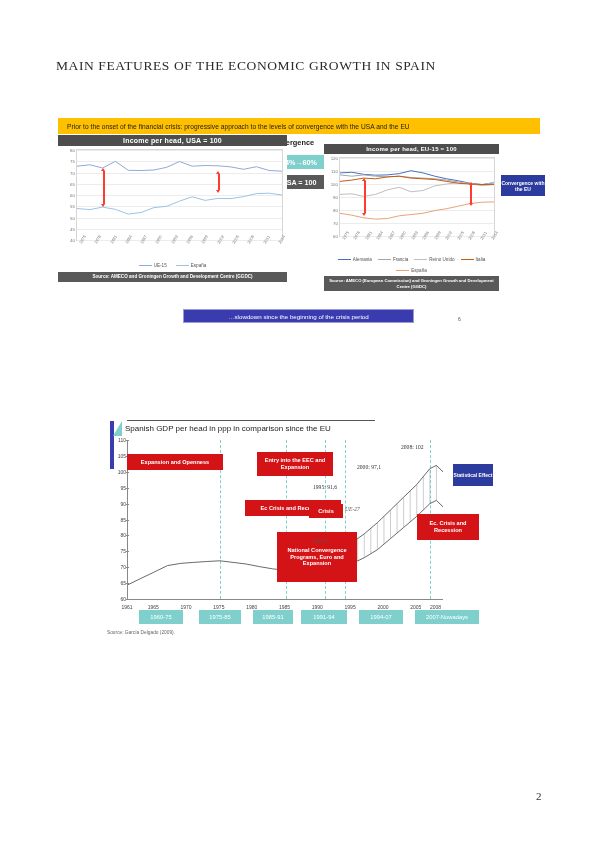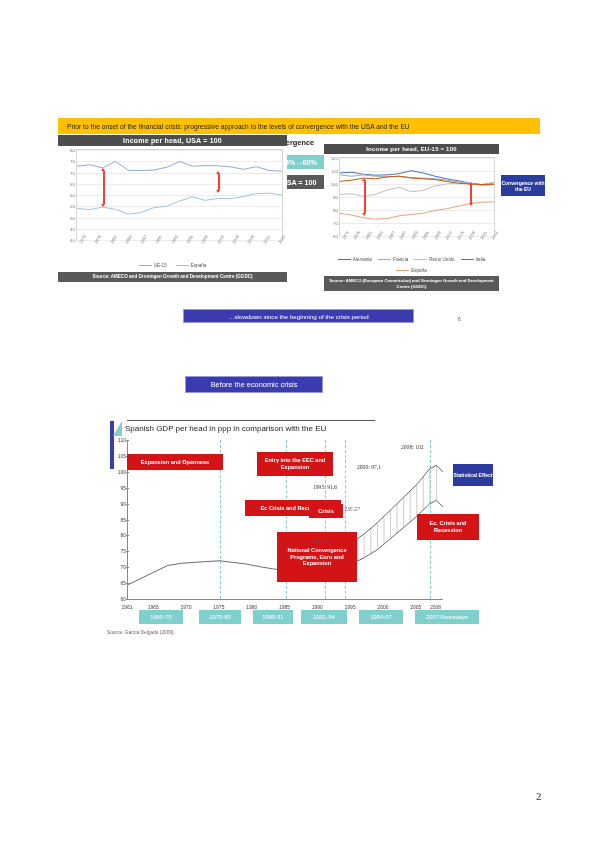--- a/index.html
+++ b/index.html
@@ -126,20 +126,21 @@
   }
   .s2-src{position:absolute;left:2px;top:226px;font-size:4.8px;color:#666;}
   .page-num{position:absolute;left:536px;top:790px;font-family:"Liberation Serif",serif;
              font-size:11px;color:#333;}
 </style>
 </head>
 <body>
 
 <div class="page">
 
+  <div class="doc-title">MAIN FEATURES OF THE ECONOMIC GROWTH IN SPAIN</div>
 
   <div class="slide1">
 
     <div class="yellow-banner">Prior to the onset of the financial crisis: progressive approach to the levels of convergence with the USA and the EU</div>
 
     <div class="usa-conv-title">USA Convergence</div>
     <div class="badge-teal">54%→60%</div>
     <div class="badge-gray">USA = 100</div>
     <div class="badge-blue-eu">Convergence with the EU</div>
 
@@ -269,27 +270,26 @@
             <span>España</span>
           </div>
         </div>
       <div class="chart-src" style="margin-top:3px;font-size:4.2px;">Source: AMECO (European Commission) and Groningen Growth and Development Centre (GGDC)</div>
     </div>
   </div>
 
   <div class="blue-banner">…slowdown since the beginning of the crisis period</div>
   <div class="slide1-num">6</div>
 
-  <div class="blue-banner2">Before the economic crisis</div>
 
   <div class="slide2">
     <div class="blue-bar"></div>
     <div class="teal-tri"></div>
     <div class="s2-rule"></div>
-    <div class="s2-subtitle">Spanish GDP per head in ppp in comparison with the EU</div>
+    <div class="s2-subtitle">Spanish GDP per head in ppp in comparison since the EU</div>
     <div class="stat-box">Statistical Effect</div>
 
     <div class="s2-plot" id="plot2">
         <div class="s2-y" style="top: 159px;">60</div>
         <div style="position: absolute; left: -2px; width: 3px; height: 1px; background: rgb(136, 136, 136); top: 159px;"></div>
         <div class="s2-y" style="top: 143.1px;">65</div>
         <div style="position: absolute; left: -2px; width: 3px; height: 1px; background: rgb(136, 136, 136); top: 143.1px;"></div>
         <div class="s2-y" style="top: 127.2px;">70</div>
         <div style="position: absolute; left: -2px; width: 3px; height: 1px; background: rgb(136, 136, 136); top: 127.2px;"></div>
         <div class="s2-y" style="top: 111.3px;">75</div>

